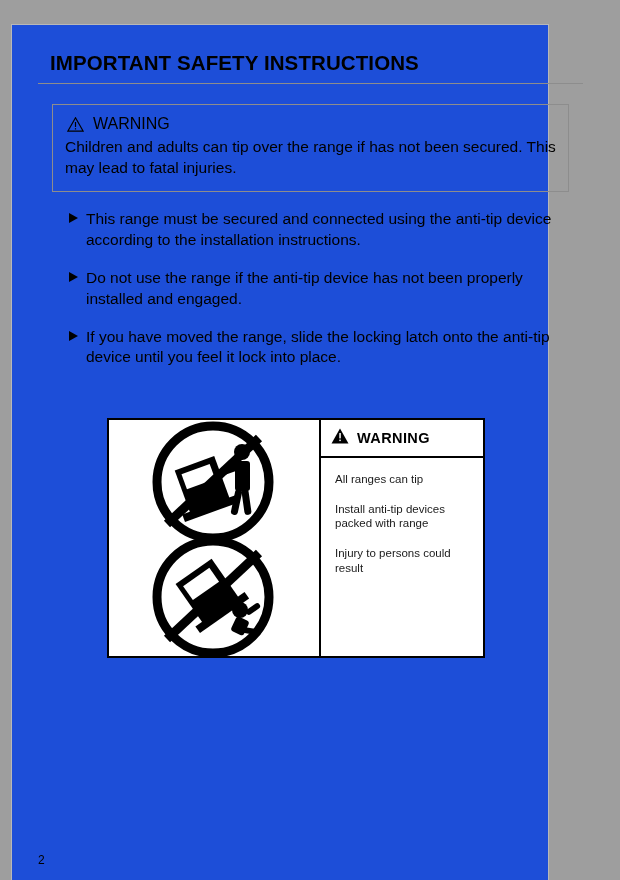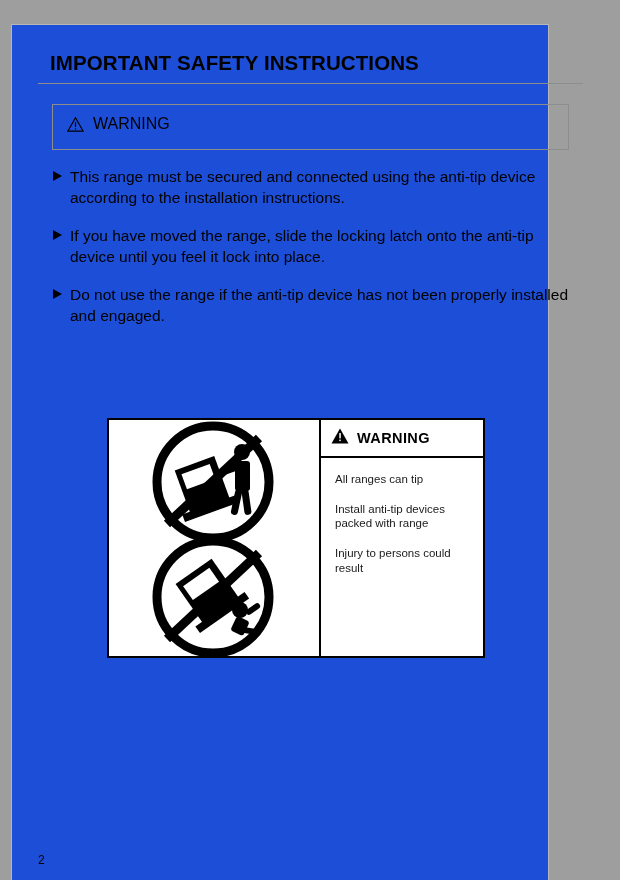--- a/index.html
+++ b/index.html
@@ -62,21 +62,21 @@
   .warning-label {
     font-size: 16px;
     color: #000;
   }
   .warning-body {
     font-size: 15.5px;
     line-height: 1.35;
     color: #000;
   }
   .bullets {
-    margin: 0;
+    margin: 16px;
     padding: 0;
   }
   .bullet {
     display: flex;
     margin: 17px 14px 0 14px;
     font-size: 15.5px;
     line-height: 1.35;
     color: #000;
   }
   .bullet-marker {
@@ -172,49 +172,50 @@
       <div class="warning-head">
         <span class="tri-icon">
           <svg width="17" height="15" viewBox="0 0 17 15">
             <polygon points="8.5,0.8 16.2,14.2 0.8,14.2" fill="none" stroke="#000" stroke-width="1.2"></polygon>
             <rect x="7.9" y="5" width="1.2" height="5" fill="#000"></rect>
             <rect x="7.9" y="11.2" width="1.2" height="1.3" fill="#000"></rect>
           </svg>
         </span>
         <span class="warning-label">WARNING</span>
       </div>
+      <div class="warning-body">Children and adults can tip over the range if has not been secured. This may lead to fatal injuries.</div>
     </div>
 
     <div class="bullets">
 
       <div class="bullet">
         <span class="bullet-marker">
           <svg width="11" height="12" viewBox="0 0 11 12">
               <polygon points="1,1 10,6 1,11" fill="#000"></polygon>
             </svg>
         </span>
         <span class="bullet-text">This range must be secured and connected using the anti-tip device according to the installation instructions.</span>
       </div>
 
       <div class="bullet">
         <span class="bullet-marker">
           <svg width="11" height="12" viewBox="0 0 11 12">
               <polygon points="1,1 10,6 1,11" fill="#000"></polygon>
             </svg>
         </span>
-        <span class="bullet-text">If you have moved the range, slide the locking latch onto the anti-tip device until you feel it lock into place.</span>
+        <span class="bullet-text">Do not use the range if the anti-tip device has not been properly installed and engaged.</span>
       </div>
 
       <div class="bullet">
         <span class="bullet-marker">
           <svg width="11" height="12" viewBox="0 0 11 12">
               <polygon points="1,1 10,6 1,11" fill="#000"></polygon>
             </svg>
         </span>
-        <span class="bullet-text">Do not use the range if the anti-tip device has not been properly installed and engaged.</span>
+        <span class="bullet-text">If you have moved the range, slide the locking latch onto the anti-tip device until you feel it lock into place.</span>
       </div>
 
 
     </div>
 
   </div>
 
   <div class="label-wrap">
 
     <div class="label-left">

